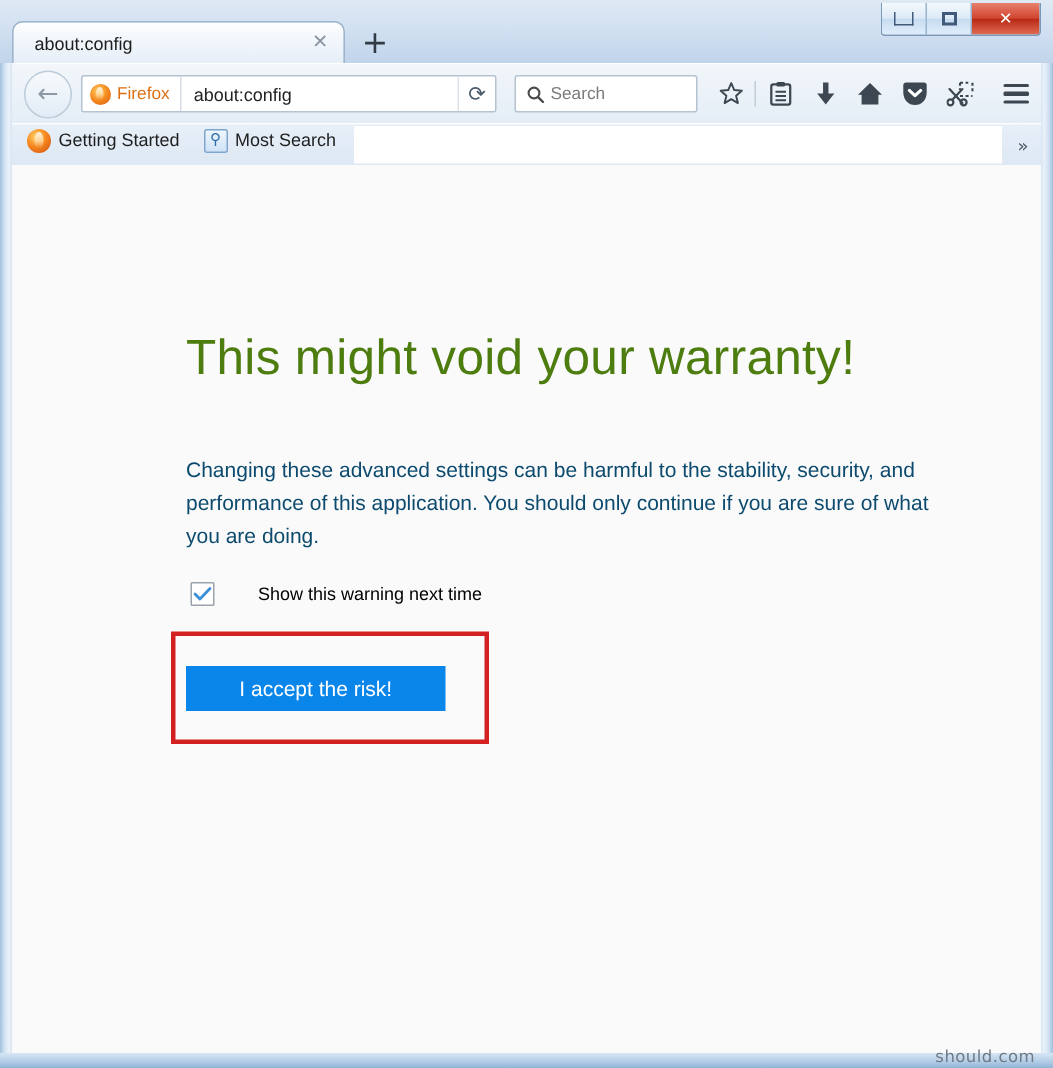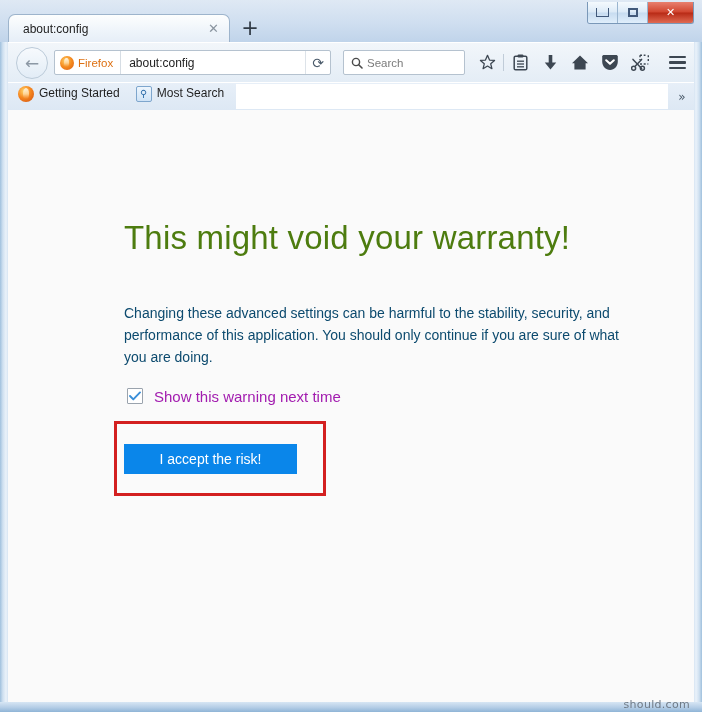--- a/index.html
+++ b/index.html
@@ -350,23 +350,23 @@
     background: #ffffff;
     border-radius: 1px;
     display: flex;
     align-items: center;
     justify-content: center;
     flex: none;
     box-sizing: border-box;
   }
   #warning-checkbox svg { display: block; }
   #checkbox-label {
-    margin-left: 11px;
-    font-size: 15px;
-    color: #a21caf;
+    margin-left: 29px;
+    font-size: 12px;
+    color: #000000;
   }
   #annotation-box {
     position: absolute;
     left: 106px; top: 311px;
     width: 212px; height: 75px;
     border: 3px solid #d32020;
     box-sizing: border-box;
     background: transparent;
   }
   #accept-risk-button {

